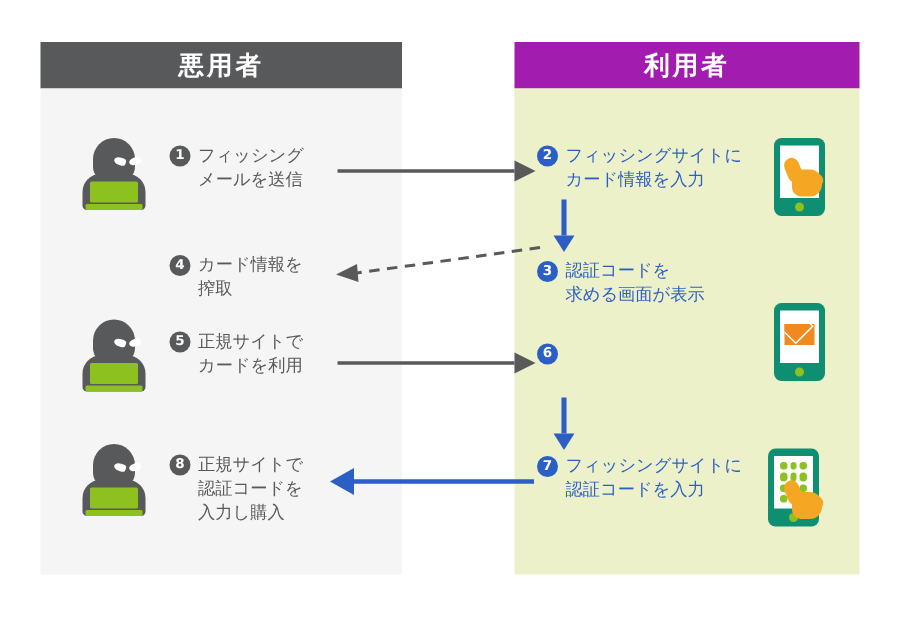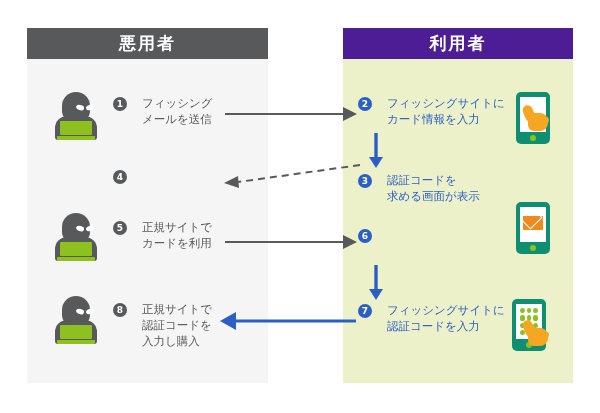--- a/index.html
+++ b/index.html
@@ -12,33 +12,33 @@
   #attacker-panel{left:27px;top:28px;width:241px;height:355px;}
   #attacker-header{position:absolute;left:0;top:0;width:241px;height:31px;
       background:#58595b;color:#ffffff;font-size:17px;font-weight:bold;
       display:flex;align-items:center;justify-content:center;letter-spacing:2px;}
   #attacker-body{position:absolute;left:0;top:31px;width:241px;height:324px;
       background:#f5f5f5;}
 
   
   #victim-panel{left:343px;top:28px;width:230px;height:355px;}
   #victim-header{position:absolute;left:0;top:0;width:230px;height:31px;
-      background:#4c1d95;color:#ffffff;font-size:17px;font-weight:bold;
+      background:#a21caf;color:#ffffff;font-size:17px;font-weight:bold;
       display:flex;align-items:center;justify-content:center;letter-spacing:2px;}
   #victim-body{position:absolute;left:0;top:31px;width:230px;height:324px;
       background:#edf1c9;}
 
   
   .step{position:absolute;display:flex;align-items:flex-start;}
   .badge{width:14px;height:14px;border-radius:50%;flex:0 0 14px;
       color:#ffffff;font-size:9px;font-weight:bold;line-height:14px;
       text-align:center;margin-top:2px;}
   .badge.dark{background:#58595b;}
   .badge.blue{background:#2c5fc5;}
-  .steptext{margin-left:15px;font-size:11.5px;line-height:16px;white-space:pre-line;}
+  .steptext{margin-left:5px;font-size:11.5px;line-height:16px;white-space:pre-line;}
   .steptext.dark{color:#58595b;}
   .steptext.blue{color:#2c5fc5;}
 
   
   .avatar{position:absolute;width:46px;height:48px;}
   .hood{position:absolute;left:9px;top:0;width:28px;height:30px;
       background:#58595b;border-radius:14px 14px 11px 11px;}
   .eye{position:absolute;top:13px;width:8px;height:5px;background:#ffffff;
       border-radius:60% 40% 40% 60%;}
   .eye.l{left:14px;transform:rotate(18deg);}
@@ -112,20 +112,22 @@
   <div class="laptop-base"></div>
 </div>
 
 <div class="step" style="left:113px;top:95px;">
   <div class="badge dark">1</div>
   <div class="steptext dark">フィッシング
 メールを送信</div>
 </div>
 <div class="step" style="left:113px;top:168px;">
   <div class="badge dark">4</div>
+  <div class="steptext dark">カード情報を
+搾取</div>
 </div>
 <div class="step" style="left:113px;top:219px;">
   <div class="badge dark">5</div>
   <div class="steptext dark">正規サイトで
 カードを利用</div>
 </div>
 <div class="step" style="left:113px;top:301px;">
   <div class="badge dark">8</div>
   <div class="steptext dark">正規サイトで
 認証コードを

